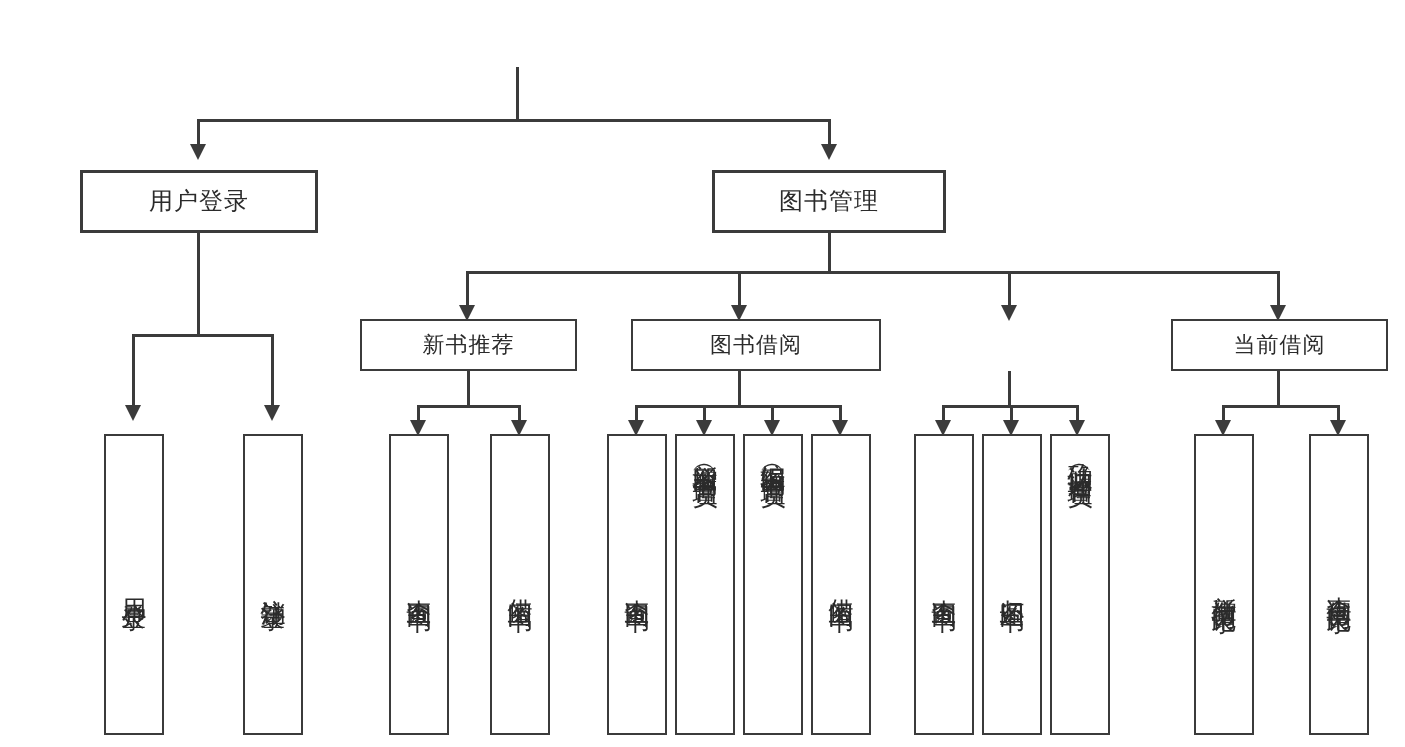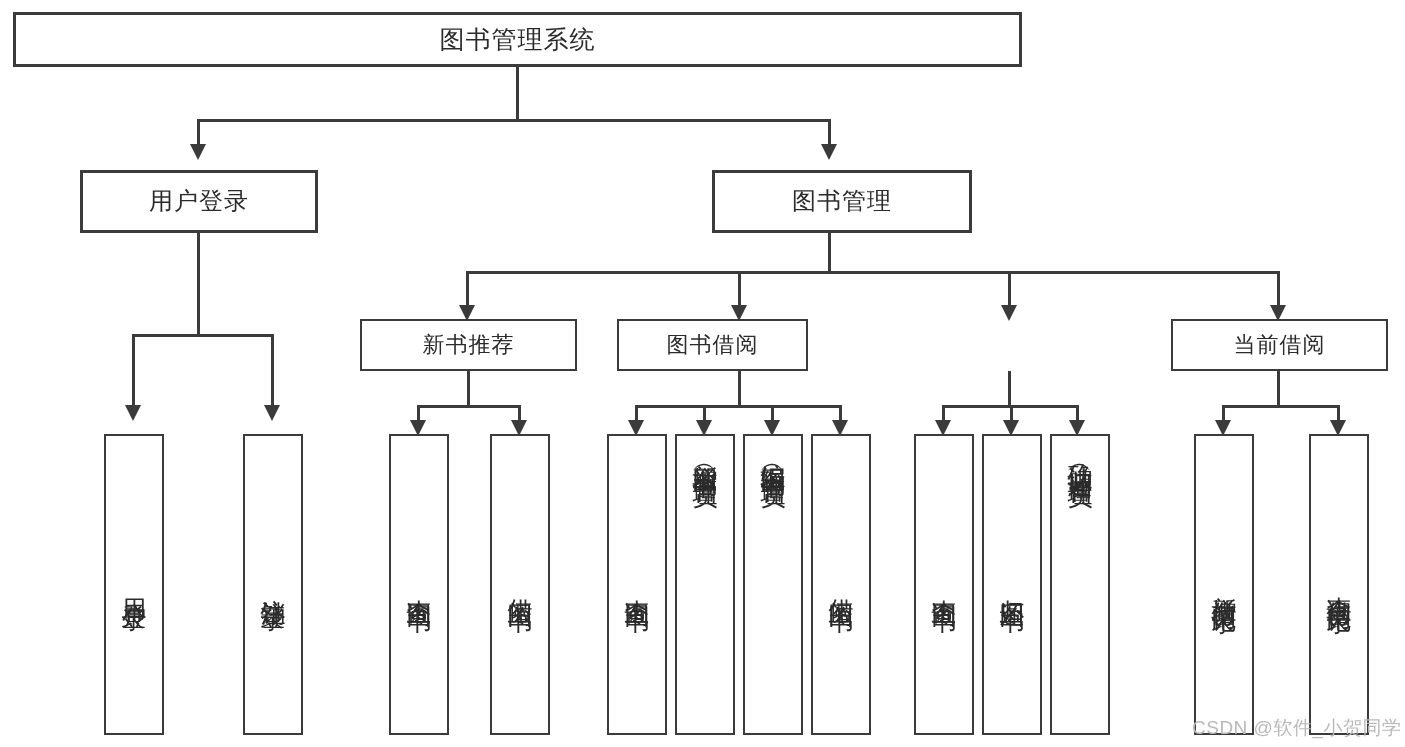--- a/index.html
+++ b/index.html
@@ -82,35 +82,32 @@
     white-space:nowrap;
     letter-spacing:0.5px;
     pointer-events:none;
   }
 </style>
 </head>
 <body>
 
 <div id="canvas">
 
-  <div class="node level0" style="left:13px;top:12px;width:1009px;height:55px;">
-    <span class="lbl">图书管理系统</span>
-  </div>
 
   <div class="ln vln" style="left:516px;top:67px;width:3px;height:53px;"></div>
   <div class="ln hln" style="left:197px;top:119px;width:634px;height:3px;"></div>
   <div class="ln vln" style="left:197px;top:119px;width:3px;height:27px;"></div>
   <div class="arrow" style="left:190px;top:144px;"></div>
   <div class="ln vln" style="left:828px;top:119px;width:3px;height:27px;"></div>
   <div class="arrow" style="left:821px;top:144px;"></div>
 
   <div class="node level1" style="left:80px;top:170px;width:238px;height:63px;">
     <span class="lbl">用户登录</span>
   </div>
-  <div class="node level1" style="left:712px;top:170px;width:260px;height:63px;">
+  <div class="node level1" style="left:712px;top:170px;width:234px;height:63px;">
     <span class="lbl">图书管理</span>
   </div>
 
   <div class="ln vln" style="left:197px;top:233px;width:3px;height:102px;"></div>
   <div class="ln hln" style="left:132px;top:334px;width:141px;height:3px;"></div>
   <div class="ln vln" style="left:132px;top:334px;width:3px;height:73px;"></div>
   <div class="arrow" style="left:125px;top:405px;"></div>
   <div class="ln vln" style="left:271px;top:334px;width:3px;height:73px;"></div>
   <div class="arrow" style="left:264px;top:405px;"></div>
 
@@ -121,21 +118,21 @@
   <div class="ln vln" style="left:738px;top:271px;width:3px;height:37px;"></div>
   <div class="arrow" style="left:731px;top:305px;"></div>
   <div class="ln vln" style="left:1008px;top:271px;width:3px;height:37px;"></div>
   <div class="arrow" style="left:1001px;top:305px;"></div>
   <div class="ln vln" style="left:1277px;top:271px;width:3px;height:37px;"></div>
   <div class="arrow" style="left:1270px;top:305px;"></div>
 
   <div class="node level2" style="left:360px;top:319px;width:217px;height:52px;">
     <span class="lbl">新书推荐</span>
   </div>
-  <div class="node level2" style="left:617px;top:319px;width:191px;height:52px;">
+  <div class="node level2" style="left:631px;top:319px;width:250px;height:52px;">
     <span class="lbl">图书借阅</span>
   </div>
   <div class="node level2" style="left:1171px;top:319px;width:217px;height:52px;">
     <span class="lbl">当前借阅</span>
   </div>
 
   <div class="ln vln" style="left:467px;top:371px;width:3px;height:36px;"></div>
   <div class="ln hln" style="left:417px;top:405px;width:104px;height:3px;"></div>
   <div class="ln vln" style="left:417px;top:405px;width:3px;height:18px;"></div>
   <div class="arrow" style="left:410px;top:420px;"></div>
@@ -206,15 +203,14 @@
     <span class="vlbl">确认归还（管理员）</span>
   </div>
 
   <div class="leaf center" style="left:1194px;top:434px;width:60px;height:301px;">
     <span class="vlbl">新增借阅记录</span>
   </div>
   <div class="leaf center" style="left:1309px;top:434px;width:60px;height:301px;">
     <span class="vlbl">查询借阅记录</span>
   </div>
 
-  <div id="watermark" style="left:1192px;top:715px;">CSDN @软件_小贺同学</div>
 
 </div>
 
 </body></html>

